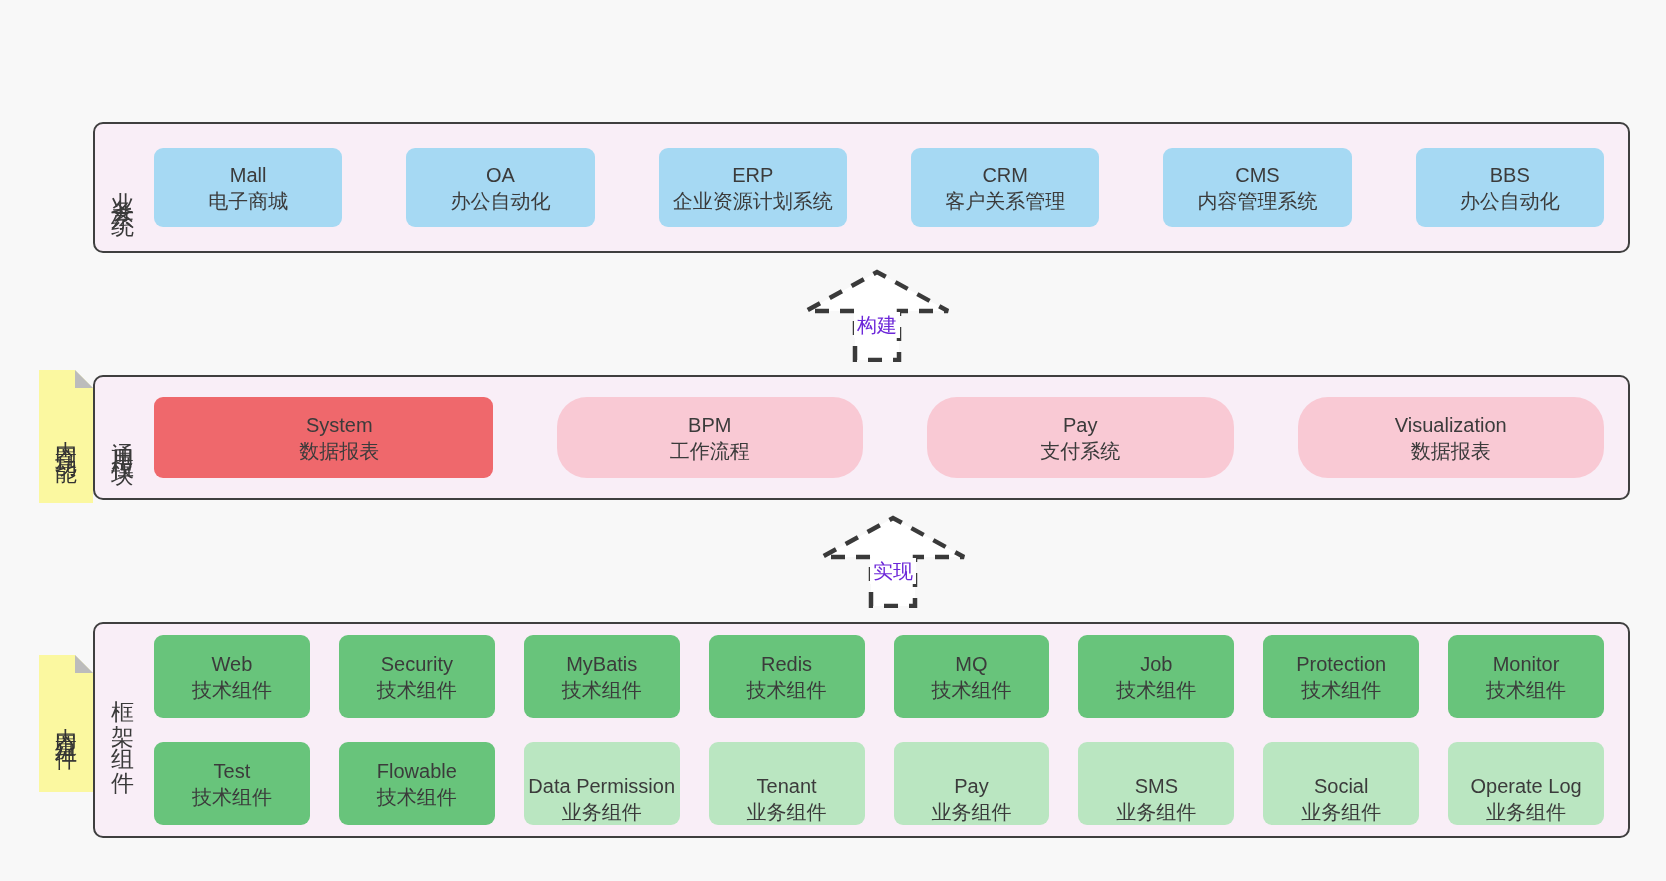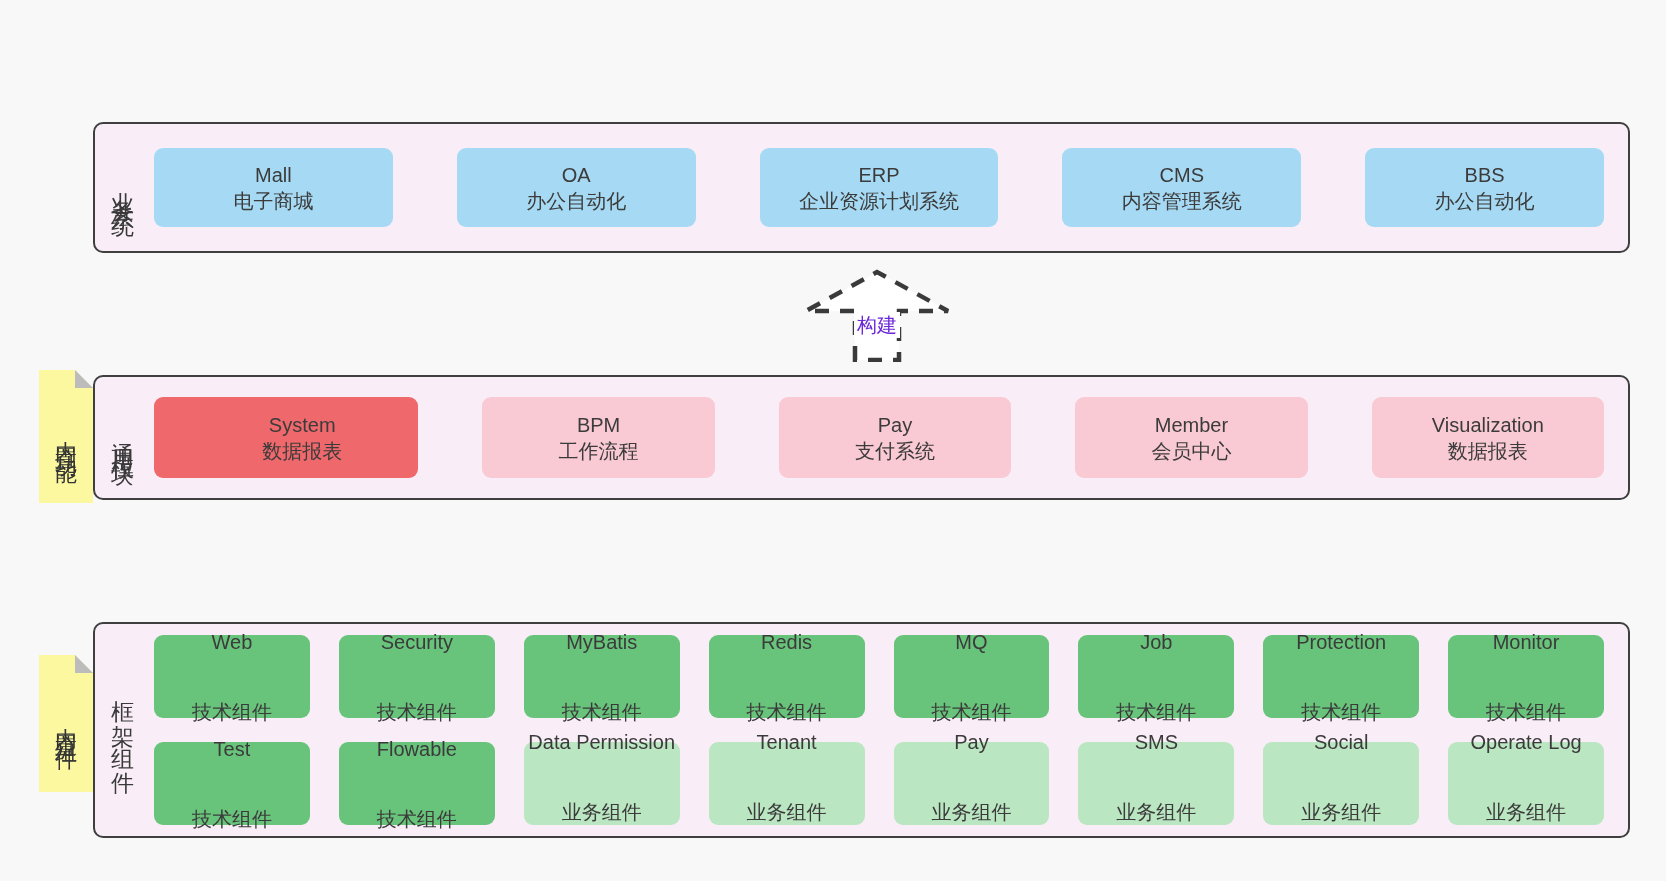--- a/index.html
+++ b/index.html
@@ -53,25 +53,25 @@
   .box {
     flex:1; min-width:0;
     border-radius:9px;
     display:flex; flex-direction:column; align-items:center; justify-content:center;
     text-align:center;
     font-size:20px; line-height:26px;
     color:#3b3b3b;
   }
   #band-business   .box { height:79px; }
   #band-modules    .box { height:81px; }
-  #band-components .box { height:83px;gap:44px; }
+  #band-components .box { height:83px; }
 
   .box.blue        { background:var(--box-blue,#a6d9f3); }
   .box.red         { background:var(--box-red,#ef686c);padding-left:32px; }
-  .box.pink        { background:var(--box-pink,#f9c9d4); }
+  .box.pink        { background:var(--box-pink,#f9c9d4);border-radius:30px; }
   .box.green       { background:var(--box-green,#68c47b); }
   .box.green-light { background:var(--box-green-light,#bae6c1);justify-content:flex-end; }
 
   
   .sticky {
     position:absolute; left:39px; width:54px;
     background:var(--sticky-yellow,#fbf8a0);
     z-index:3;
     display:flex; align-items:center; justify-content:center;
   }
@@ -120,20 +120,24 @@
         </div>
         <div class="box blue">
           <span>OA</span>
           <span>办公自动化</span>
         </div>
         <div class="box blue">
           <span>ERP</span>
           <span>企业资源计划系统</span>
         </div>
         <div class="box blue">
+          <span>CRM</span>
+          <span>客户关系管理</span>
+        </div>
+        <div class="box blue">
           <span>CMS</span>
           <span>内容管理系统</span>
         </div>
         <div class="box blue">
           <span>BBS</span>
           <span>办公自动化</span>
         </div>
       </div>
     </div>
   </div>
@@ -159,31 +163,33 @@
         </div>
         <div class="box pink">
           <span>BPM</span>
           <span>工作流程</span>
         </div>
         <div class="box pink">
           <span>Pay</span>
           <span>支付系统</span>
         </div>
         <div class="box pink">
-          <span>Member</span>
-          <span>会员中心</span>
-        </div>
-        <div class="box pink">
           <span>Visualization</span>
           <span>数据报表</span>
         </div>
       </div>
     </div>
   </div>
 
+  <div class="arrow" id="arrow-implement">
+    <svg viewBox="0 0 150 96">
+      <path d="M 53 94 V 45 H 4 L 75 6 L 146 45 H 97 V 94 Z" fill="#ffffff" stroke="#3a3a3a" stroke-width="4.5" stroke-dasharray="14 11" stroke-linejoin="miter"></path>
+    </svg>
+    <div class="arrow-label">实现</div>
+  </div>
 
   <div class="sticky" id="sticky-components">
     <div class="sticky-label">内置组件</div>
   </div>
 
   <div class="band" id="band-components">
     <div class="band-label">框架组件</div>
     <div class="boxes-area">
       <div class="box-row row-8">
         <div class="box green">

